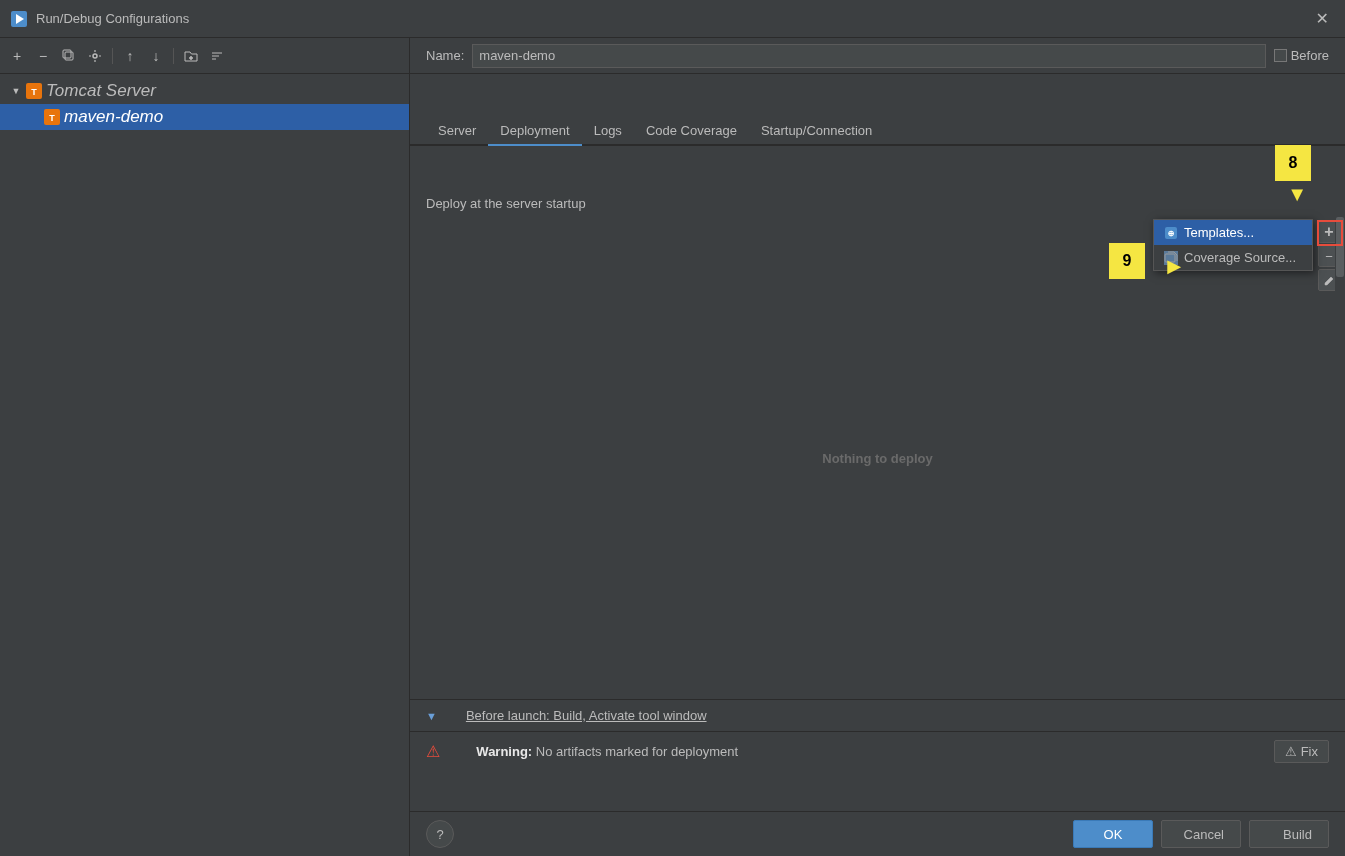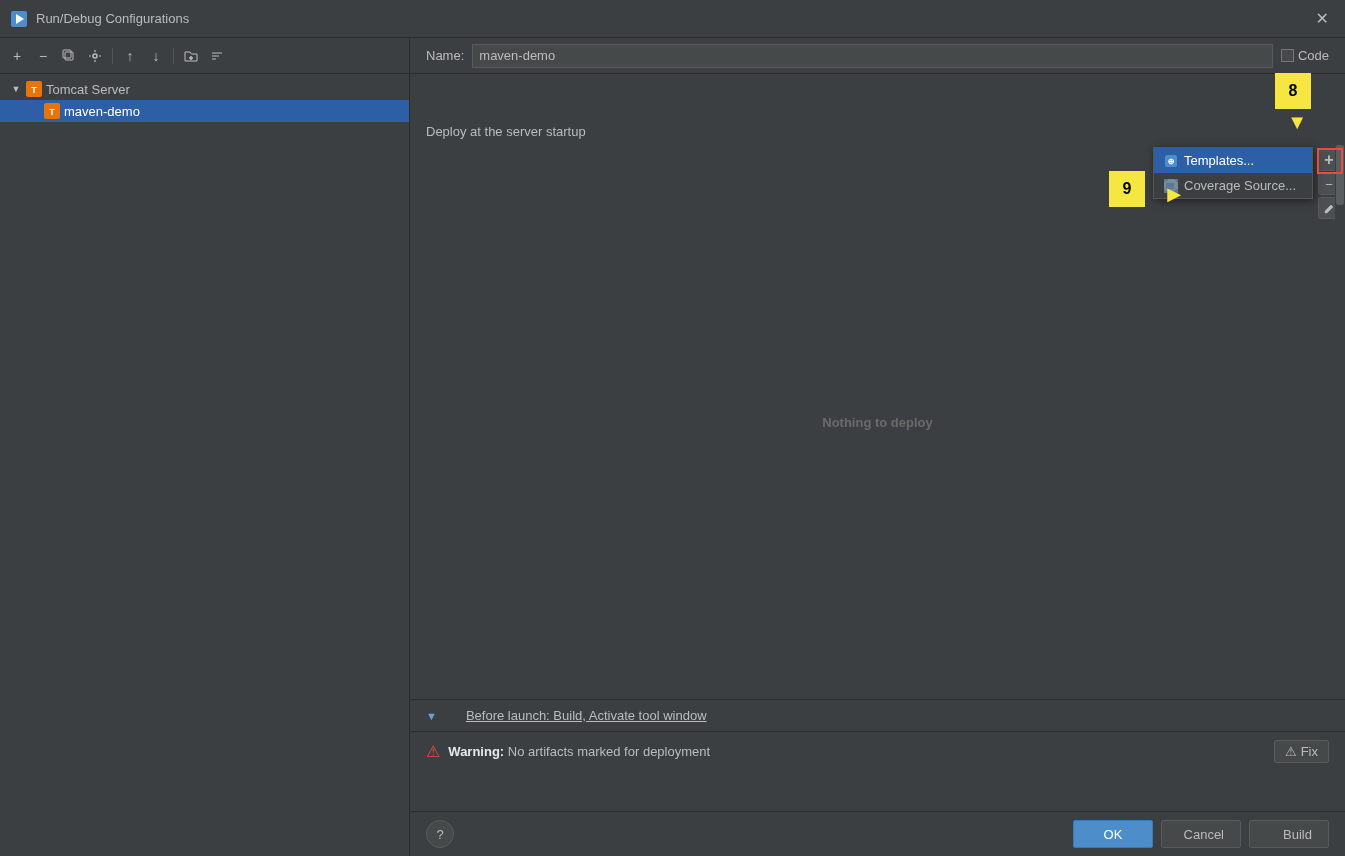--- a/index.html
+++ b/index.html
@@ -116,21 +116,22 @@
       width: 16px;
       height: 16px;
       margin-right: 4px;
       display: flex;
       align-items: center;
       justify-content: center;
       font-size: 12px;
     }
 
     .tree-label {
-      font-size: 13px;
+      font-size: 17px;
+      font-style: italic;
     }
 
     
     .content {
       flex: 1;
       background: #3c3f41;
       display: flex;
       flex-direction: column;
       gap: 40px;
     }
@@ -337,20 +338,21 @@
       gap: 8px;
     }
     .warning-icon {
       color: #e74c3c;
       font-size: 16px;
     }
     .warning-text {
       flex: 1;
       font-size: 13px;
       color: #bbbbbb;
+      margin-left: 28px;
     }
     .warning-text strong { color: #e8e8e8; }
     .fix-btn {
       background: #45494a;
       border: 1px solid #5a5a5a;
       color: #bbbbbb;
       padding: 3px 10px;
       cursor: pointer;
       font-size: 13px;
       display: flex;
@@ -526,24 +528,41 @@
     </div>
   </div>
 
   <div class="content">
 
     <div class="name-row">
       <span class="name-label">Name:</span>
       <input class="name-input" type="text" value="maven-demo" style="">
       <div class="share-area">
         <div class="share-checkbox"></div>
-        <span>Code</span>
+        <span>Before</span>
       </div>
     </div>
 
+    <div class="tabs-bar">
+      <div class="tab">
+        <span>Server</span>
+      </div>
+      <div class="tab active">
+        <span>Deployment</span>
+      </div>
+      <div class="tab">
+        <span>Logs</span>
+      </div>
+      <div class="tab">
+        <span>Code Coverage</span>
+      </div>
+      <div class="tab">
+        <span>Startup/Connection</span>
+      </div>
+    </div>
 
     <div class="tab-content">
 
       <div class="deploy-label">Deploy at the server startup</div>
 
       <div style="position:relative; flex:1; display:flex; flex-direction:column;">
         <div class="deploy-area">
           <span class="nothing-to-deploy">Nothing to deploy</span>
         </div>
 

